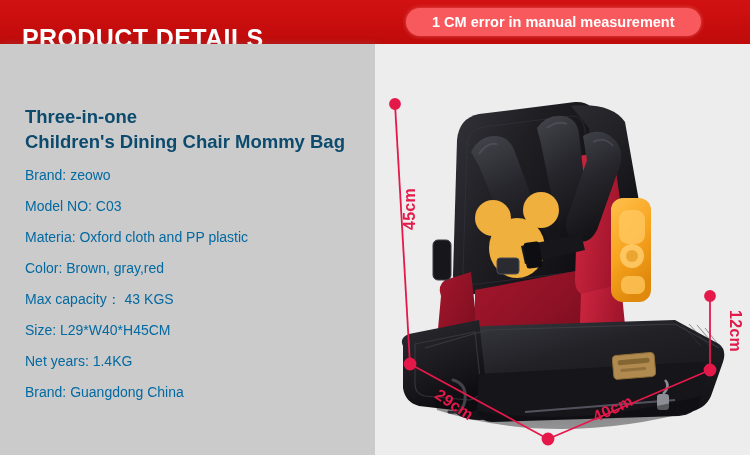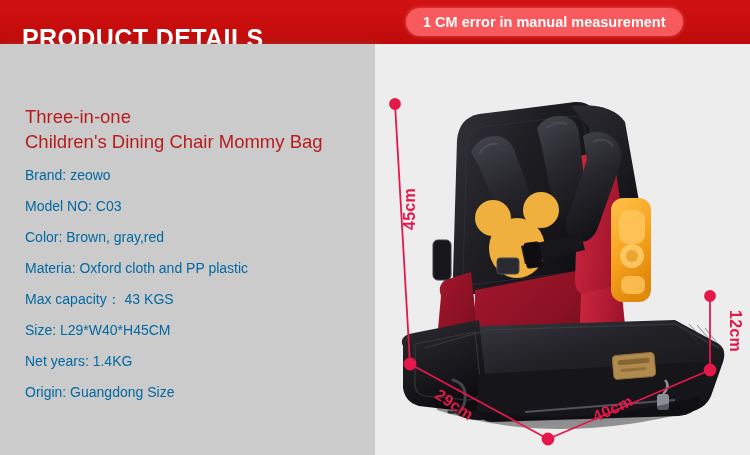--- a/index.html
+++ b/index.html
@@ -18,39 +18,39 @@
     background:linear-gradient(180deg,#d21212 0%,#c80d0d 55%,#bf0b0b 100%);
     overflow:hidden;
   }
   .header-title {
     position:absolute; left:22px; top:9px;
     font-size:25px; font-weight:bold; color:#ffffff;
     letter-spacing:.4px; white-space:nowrap;margin-top:15px;
   }
   .header-badge {
     position:absolute; left:406px; top:8px;
-    height:28px; padding:0 17px;
+    height:28px; padding:0 26px;
     border-radius:14px;
     background:#f8595c;
     display:flex; align-items:center; justify-content:center;
     box-shadow:0 0 4px rgba(255,140,140,.55);
   }
   .header-badge-text {
     font-size:14.5px; font-weight:bold; color:#ffffff; white-space:nowrap;
   }
 
   
   .spec-panel {
     position:absolute; left:0; top:44px; width:375px; height:411px;
     background:#cbcbcb;
     box-shadow:3px 0 7px rgba(120,120,120,.33);
   }
   .spec-title { position:absolute; left:25px; top:60px; width:345px; }
   .spec-title-line {
-    font-size:18.5px; font-weight:normal; color:#b91c1c;
+    font-size:18.5px; font-weight:bold; color:#0c4a6e;
     line-height:25px; white-space:nowrap;
   }
   .spec-list { position:absolute; left:25px; top:116px; width:350px; }
   .spec-item {
     font-size:14px; color:#0369a1; line-height:31px; white-space:nowrap;
   }
 
   
   .photo-stage {
     position:absolute; left:375px; top:44px; width:375px; height:411px;
@@ -86,26 +86,26 @@
   </div>
 
   <div class="spec-panel">
     <div class="spec-title">
       <div class="spec-title-line">Three-in-one</div>
       <div class="spec-title-line">Children's Dining Chair Mommy Bag</div>
     </div>
     <div class="spec-list">
       <div class="spec-item">Brand: zeowo</div>
       <div class="spec-item">Model NO: C03</div>
+      <div class="spec-item">Materia: Oxford cloth and PP plastic</div>
       <div class="spec-item">Color: Brown, gray,red</div>
-      <div class="spec-item">Materia: Oxford cloth and PP plastic</div>
       <div class="spec-item">Max capacity：  43 KGS</div>
       <div class="spec-item">Size: L29*W40*H45CM</div>
       <div class="spec-item">Net years: 1.4KG</div>
-      <div class="spec-item">Origin: Guangdong Size</div>
+      <div class="spec-item">Brand: Guangdong China</div>
     </div>
   </div>
 
   <div class="photo-stage">
     <div class="product">
       <svg width="375" height="411" viewBox="0 0 375 411" xmlns="http://www.w3.org/2000/svg">
         <defs>
           <linearGradient id="gBlack" x1="0" y1="0" x2="1" y2="0.6">
             <stop offset="0%" stop-color="#33333a"></stop>
             <stop offset="45%" stop-color="#1e1e23"></stop>

